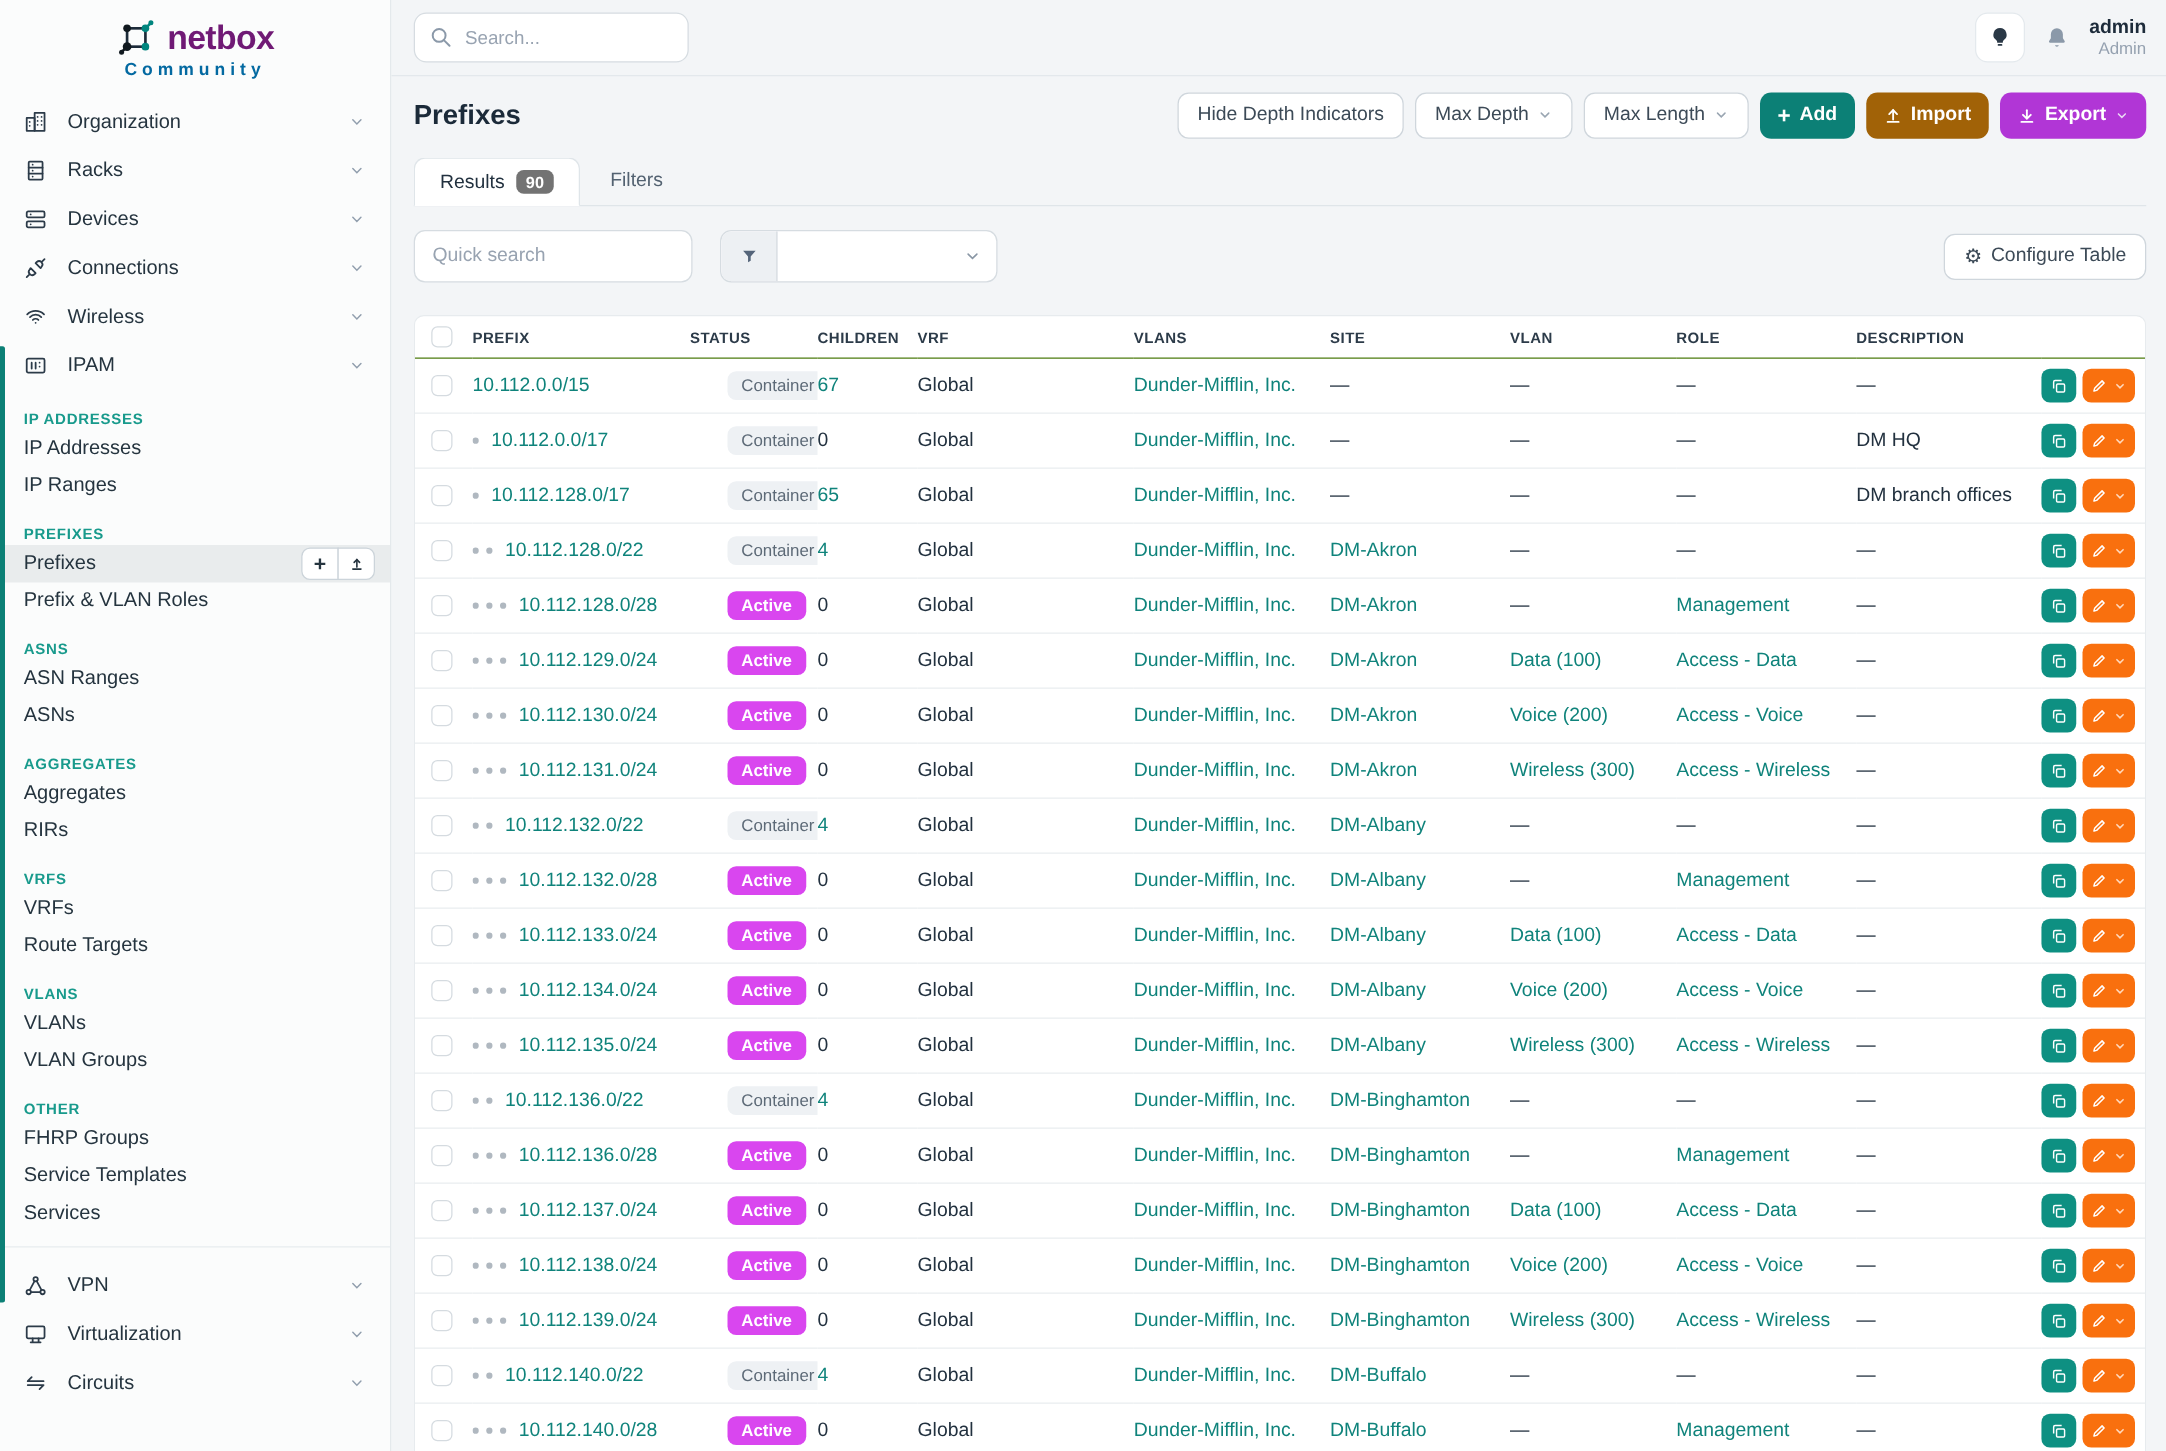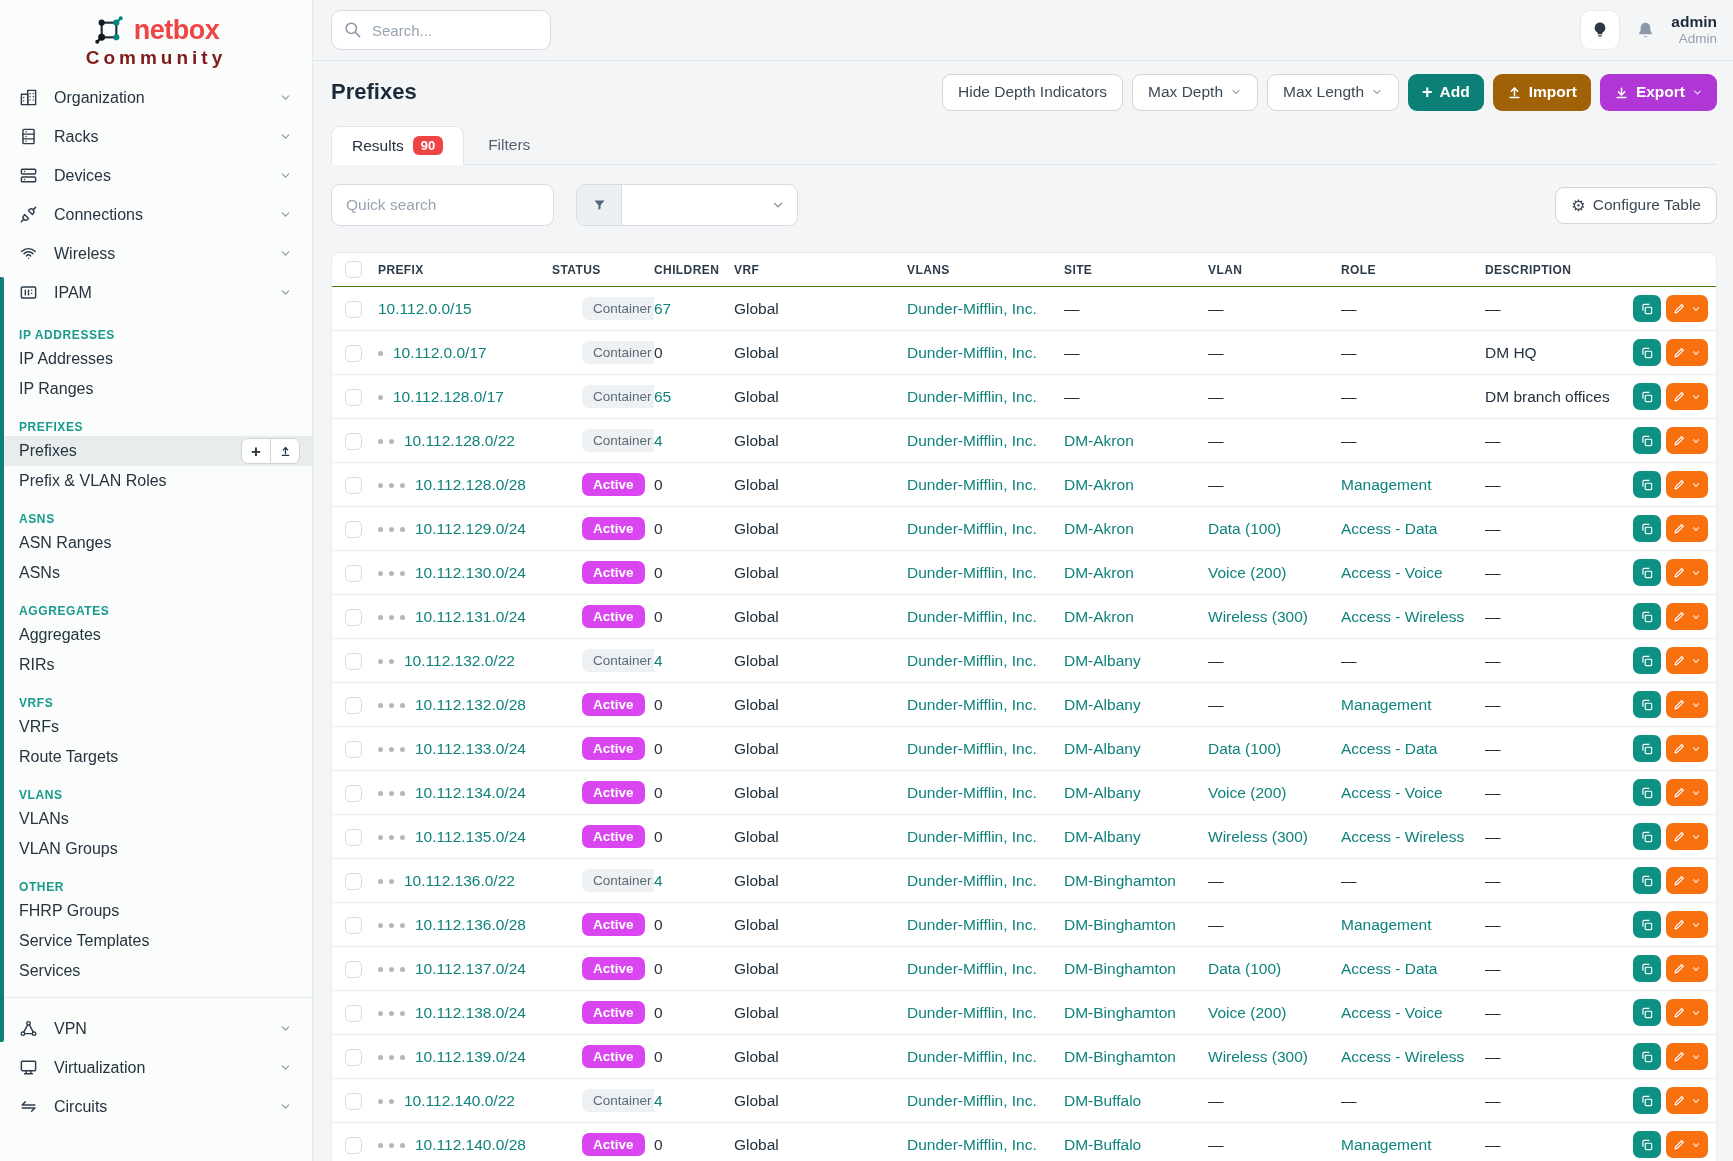--- a/index.html
+++ b/index.html
@@ -8,22 +8,22 @@
     font-family:"Liberation Sans",sans-serif;background:#f3f5f7;color:#22313f;
   }
   svg{display:block;}
   a{text-decoration:none;}
 
   
   .sidebar{width:313px;flex:none;background:#fbfcfc;border-right:1px solid #e4e9ec;position:relative;padding-top:14px;box-sizing:border-box;}
   .accent-bar{position:absolute;left:0;top:277px;width:4px;height:765px;background:#0c8076;border-radius:0 2px 2px 0;}
   .logo-area{height:64px;text-align:center;}
   .logo-row{display:flex;align-items:center;justify-content:center;gap:9px;}
-  .logo-text{font-size:27px;font-weight:700;color:#ef4444;letter-spacing:-0.5px;}
-  .logo-sub{font-size:19px;font-weight:600;letter-spacing:4px;color:#7f1d1d;margin-top:1px;}
+  .logo-text{font-size:27px;font-weight:700;color:#701a75;letter-spacing:-0.5px;}
+  .logo-sub{font-size:14px;font-weight:600;letter-spacing:4px;color:#0369a1;margin-top:1px;}
   .nav{margin-top:0;}
   .nav-item{display:flex;align-items:center;height:39px;padding:0 20px 0 19px;font-size:16px;color:#25343f;cursor:pointer;}
   .nav-item .nav-ico{width:20px;margin-right:15px;color:#2c3b49;display:flex;}
   .nav-item .chev{margin-left:auto;color:#919ead;display:flex;}
   .section-title{color:#189a8c;font-size:12px;font-weight:700;letter-spacing:0.6px;padding:14px 19px 0;height:18px;line-height:18px;}
   .sub-item{height:30px;display:flex;align-items:center;padding-left:19px;font-size:16px;color:#25343f;cursor:pointer;}
   .sub-item.active{background:#e9eced;}
   .sub-actions{margin-left:auto;margin-right:12px;display:flex;}
   .mini-btn{width:30px;height:26px;background:#fff;border:1px solid #ccd4da;display:flex;align-items:center;justify-content:center;color:#25343f;box-sizing:border-box;cursor:pointer;}
   .mini-btn:first-child{border-radius:7px 0 0 7px;}
@@ -55,21 +55,21 @@
   .btn-solid{color:#fff;font-weight:600;padding:0 14px;gap:7px;}
   .btn-add{background:#0c8076;}
   .btn-import{background:#a16207;}
   .btn-export{background:#b136d6;}
   .btn-solid .dd-chev{color:#e9d7f3;display:flex;}
 
   .tabs{display:flex;align-items:flex-end;margin-top:14px;border-bottom:1px solid #dfe5e9;}
   .tab{height:39px;display:flex;align-items:center;gap:9px;padding:0 20px;font-size:15.5px;cursor:pointer;box-sizing:border-box;}
   .tab.active{background:#fff;border:1px solid #dfe5e9;border-bottom-color:#fff;border-radius:9px 9px 0 0;color:#22313f;margin-bottom:-1px;}
   .tab.inactive{color:#536271;padding:0 24px;}
-  .count-badge{background:#ef4444;color:#fff;font-size:13px;font-weight:600;border-radius:6px;padding:2px 8px;}
+  .count-badge{background:#737373;color:#fff;font-size:13px;font-weight:600;border-radius:6px;padding:2px 8px;}
 
   .controls{display:flex;align-items:center;margin-top:19px;height:42px;}
   .quick-search{width:223px;height:42px;box-sizing:border-box;border:1px solid #d6dce1;border-radius:9px;background:#fff;padding:0 14px;font-size:15.5px;color:#25343f;font-family:inherit;outline:none;}
   .quick-search::placeholder{color:#98a3b1;}
   .filter-group{margin-left:22px;display:flex;height:42px;width:222px;border:1px solid #d6dce1;border-radius:9px;overflow:hidden;background:#fff;box-sizing:border-box;}
   .filter-addon{width:44px;background:#edf0f3;border-right:1px solid #d6dce1;display:flex;align-items:center;justify-content:center;}
   .filter-select{flex:1;position:relative;cursor:pointer;}
   .filter-select .dd-chev{position:absolute;right:12px;top:13px;color:#8a97a5;}
   .configure-btn{margin-left:auto;}
 

